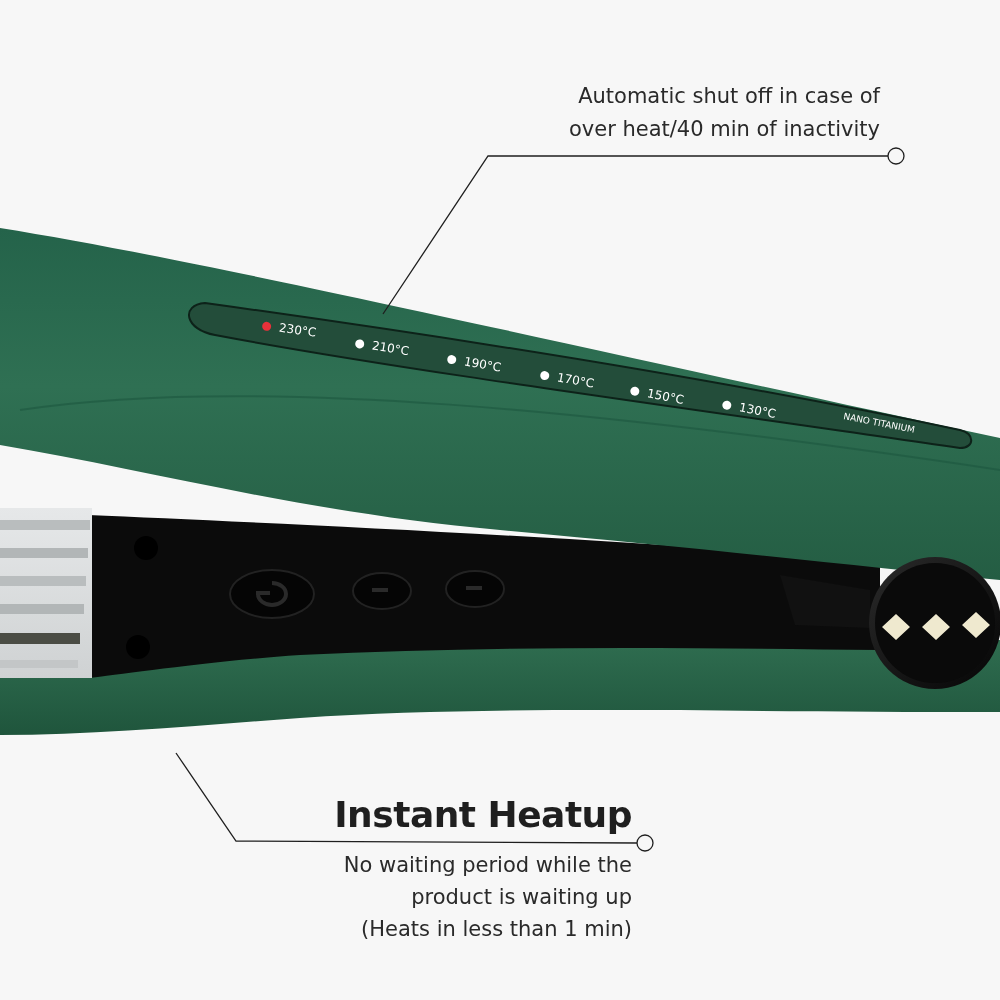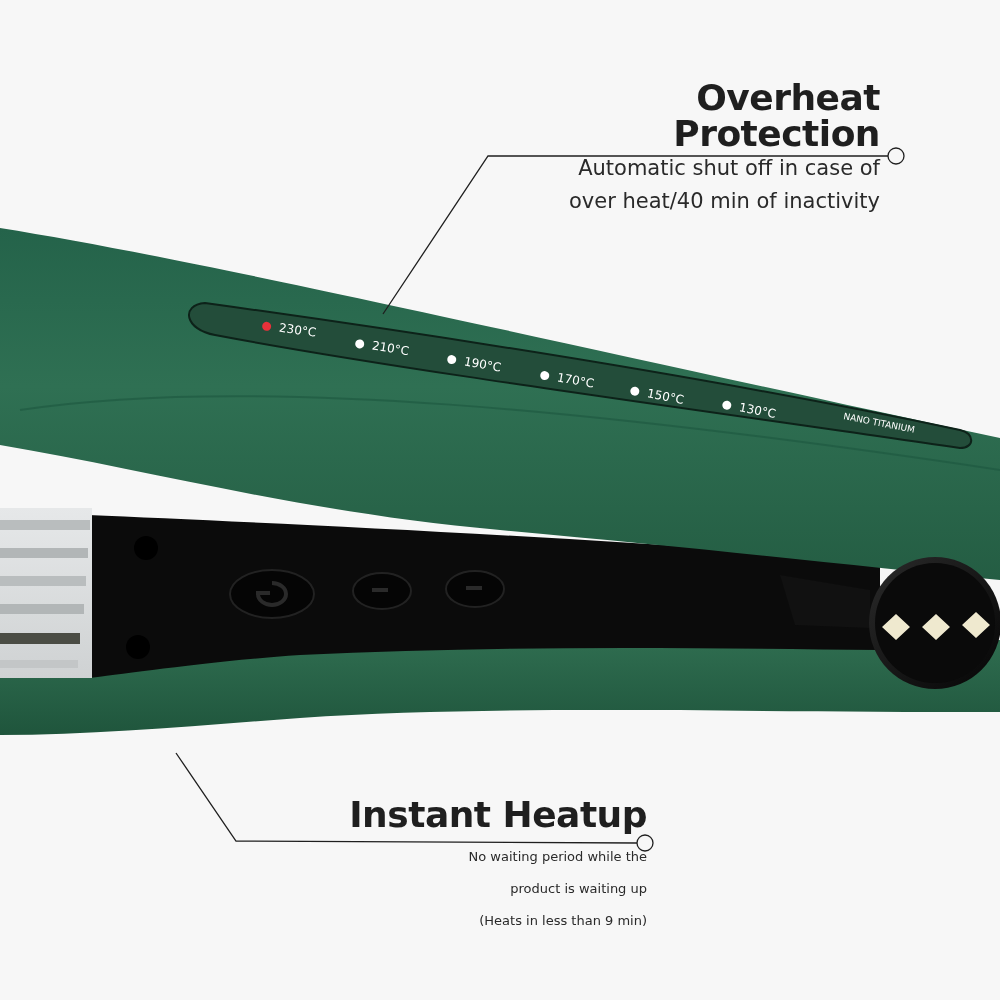--- a/index.html
+++ b/index.html
@@ -6,23 +6,23 @@
     body { width:1000px; height:1000px; background:#f7f7f7; position:relative; overflow:hidden;
       font-family:"Liberation Sans", sans-serif; }
     .stage { position:absolute; left:0; top:0; width:1000px; height:1000px; }
     svg.product { position:absolute; left:0; top:0; }
     .callout { position:absolute; text-align:right; color:#1f1f1f; }
     .callout .title { font-family:"DejaVu Sans", sans-serif; font-weight:bold; letter-spacing:-0.5px; line-height:1; }
     .callout .desc { font-family:"DejaVu Sans", sans-serif; font-weight:normal; color:#2a2a2a; }
     #c1 { right:120px; top:80px; width:480px; }
     #c1 .title { font-size:36px; line-height:36px; }
     #c1 .desc { font-size:21px; line-height:33px; }
-    #c2 { right:353px; top:795px; width:520px; }
+    #c2 { right:368px; top:795px; width:520px; }
     #c2 .title { font-size:36px; line-height:40px; }
-    #c2 .desc { font-size:13px; line-height:32px; margin-top:6px; }
+    #c2 .desc { font-size:21px; line-height:32px; margin-top:14px; }
     .temp-label { position:absolute; color:#fff; font-family:"DejaVu Sans", sans-serif; font-size:12px; white-space:nowrap; }
     .dot { display:inline-block; width:9px; height:9px; border-radius:50%; background:#fff; margin-right:8px; vertical-align:middle; }
     .dot.active { background:#e8313a; }
   </style>
 </head>
 <body>
 
 <div class="stage">
 
   <svg class="product" width="1000" height="1000" viewBox="0 0 1000 1000">
@@ -114,32 +114,28 @@
   </div>
   <div class="temp-label" style="left:630px;top:388px;transform:rotate(11deg);">
     <span class="dot"></span><span>150°C</span>
   </div>
   <div class="temp-label" style="left:722px;top:402px;transform:rotate(11deg);">
     <span class="dot"></span><span>130°C</span>
   </div>
   <div class="temp-label" style="left:843px;top:418px;font-size:9px;transform:rotate(11deg);">NANO TITANIUM</div>
 
   <div class="callout" id="c1">
-    <div class="title">
-      <div>Overheat</div>
-      <div>Protection</div>
-    </div>
     <div class="desc">
       <div>Automatic shut off in case of</div>
       <div>over heat/40 min of inactivity</div>
     </div>
   </div>
 
   <div class="callout" id="c2">
     <div class="title">Instant Heatup</div>
     <div class="desc">
       <div>No waiting period while the</div>
       <div>product is waiting up</div>
-      <div>(Heats in less than 9 min)</div>
+      <div>(Heats in less than 1 min)</div>
     </div>
   </div>
 
 </div>
 
 </body></html>

